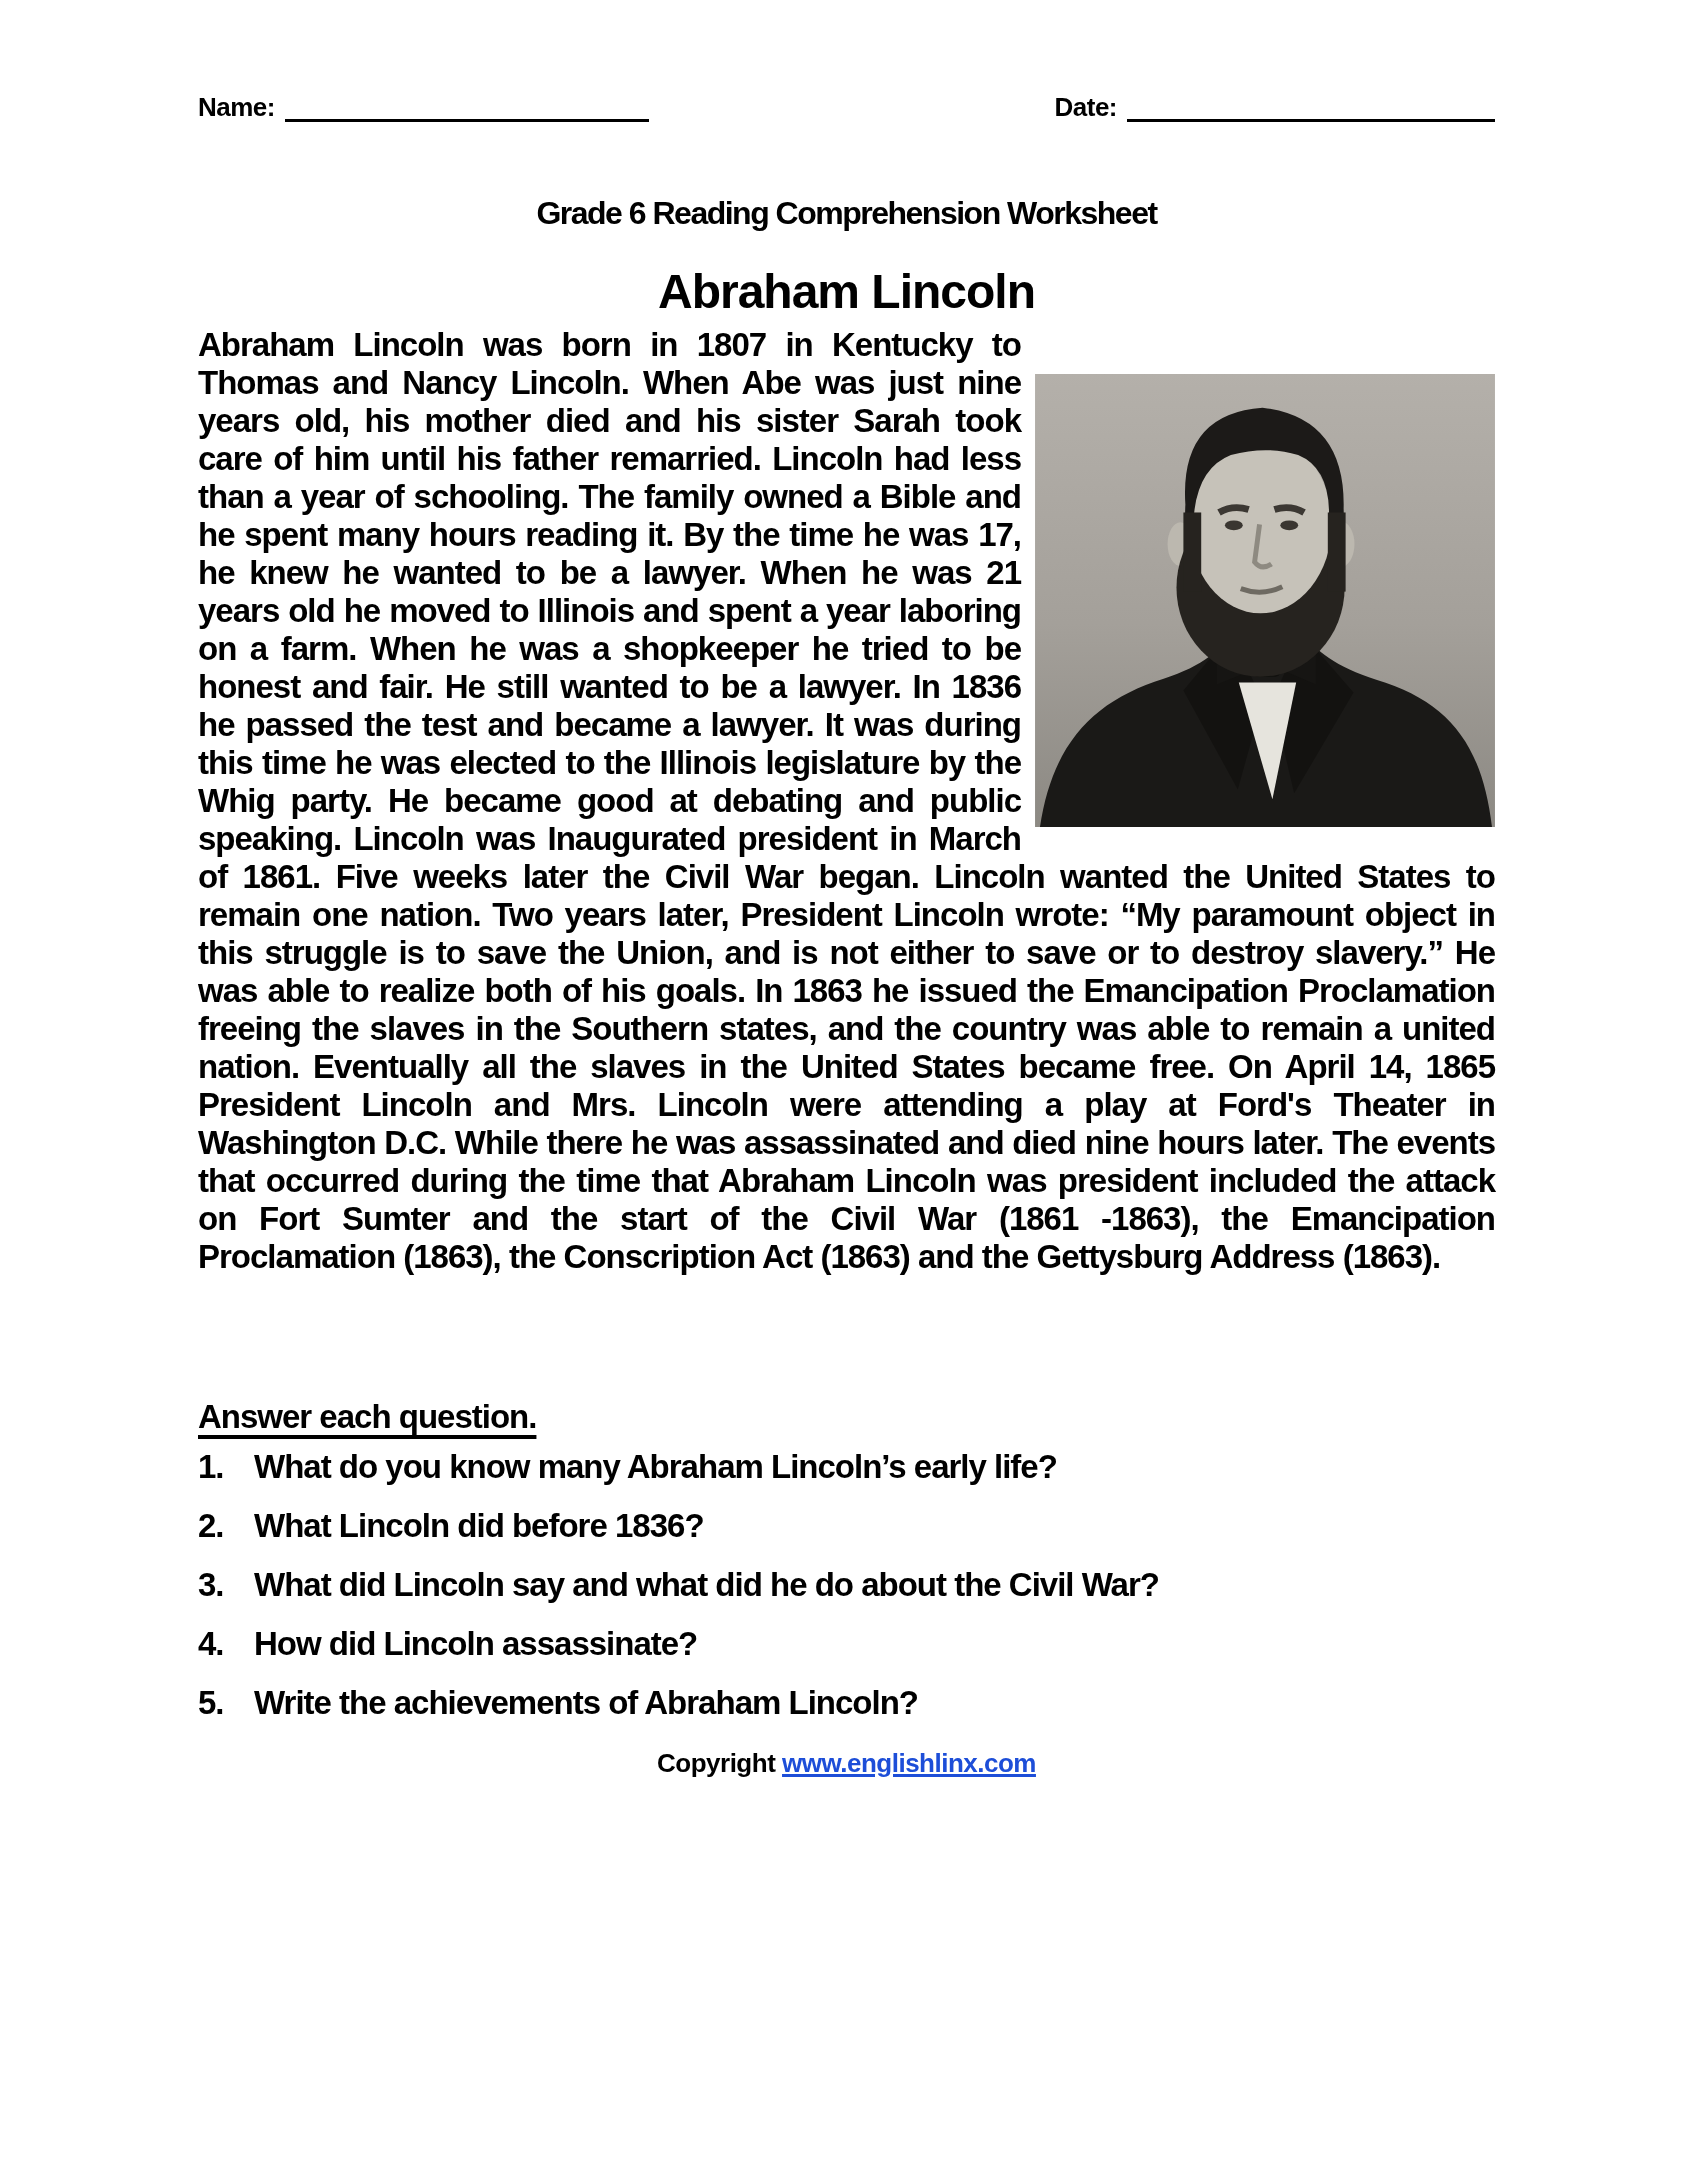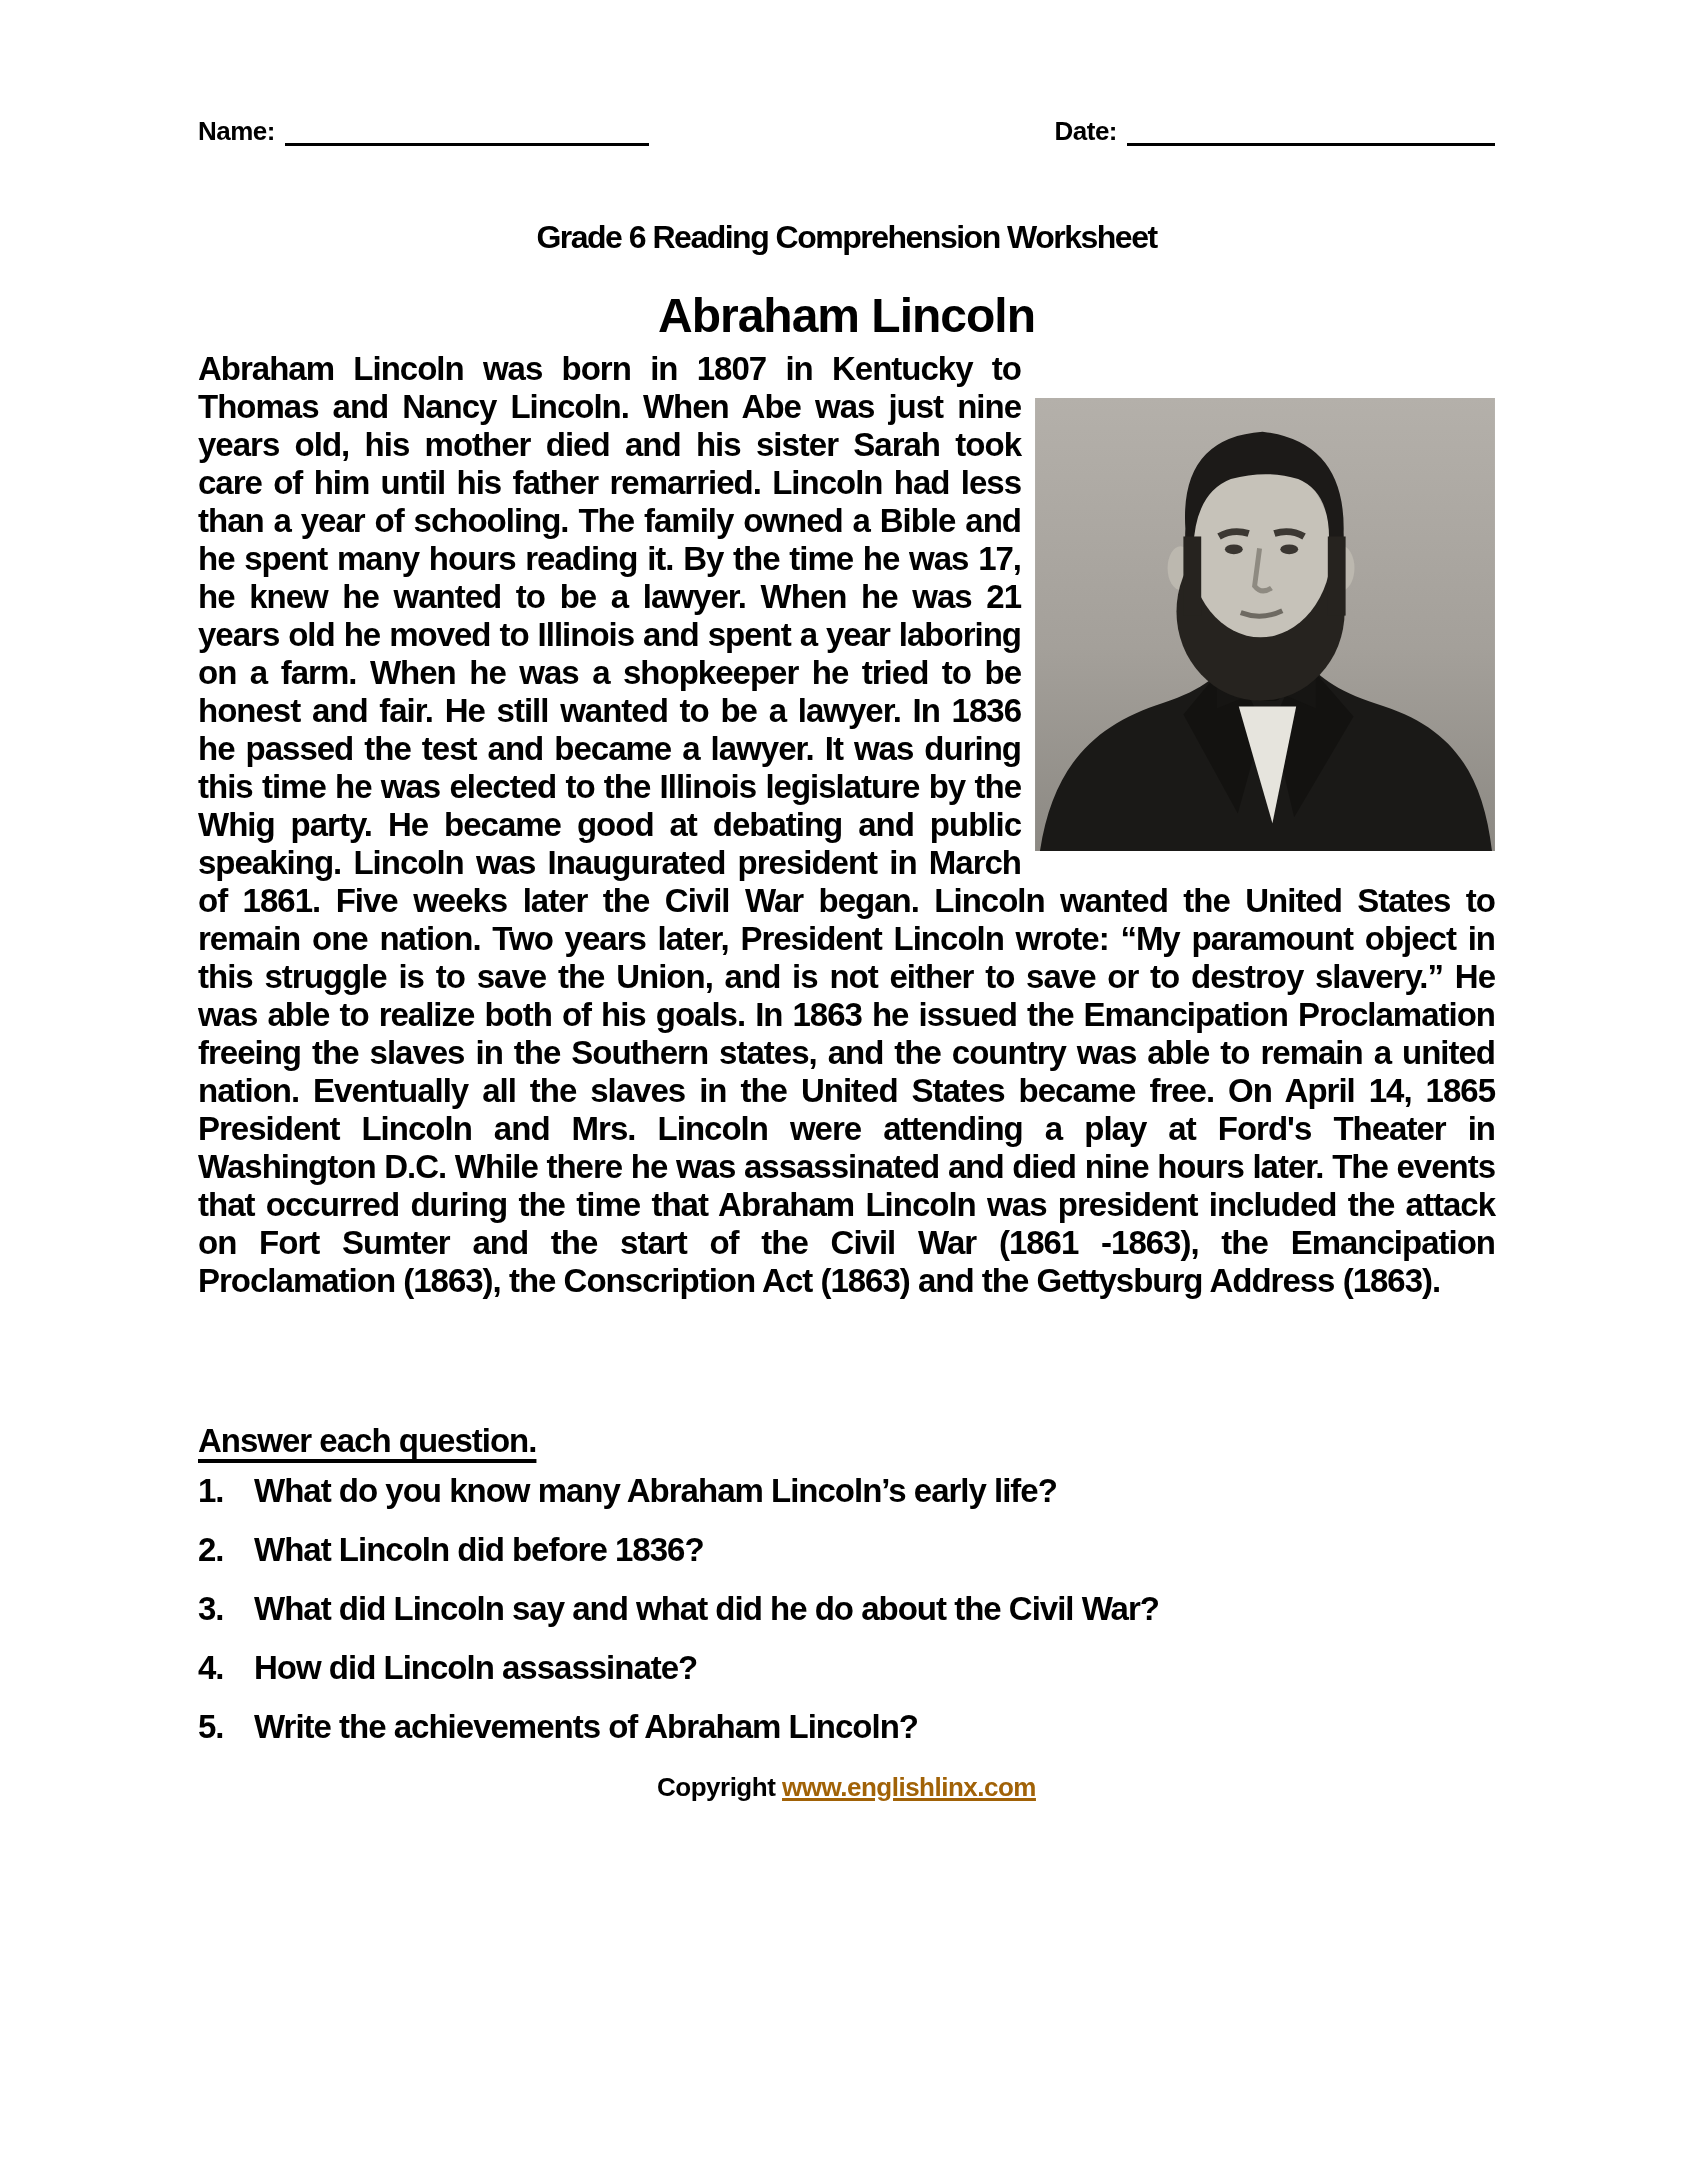--- a/index.html
+++ b/index.html
@@ -11,21 +11,21 @@
     color:#000;
     overflow:hidden;
   }
   .content{
     position:absolute;
     left:198px;top:0;
     width:1297px;
   }
   
   .fields-row{
-    margin-top:116px;
+    margin-top:92px;
     display:flex;
     justify-content:space-between;
     align-items:flex-end;
   }
   .field{display:flex;align-items:flex-end;}
   .field-label{
     font-size:26px;font-weight:bold;letter-spacing:-0.5px;line-height:30px;
   }
   .field-line{
     border-bottom:3px solid #000;
@@ -82,21 +82,21 @@
   }
   .question-number{width:56px;flex:0 0 56px;}
   .question-text{flex:1;}
   
   .footer{
     margin-top:24px;
     text-align:center;
     font-size:26px;font-weight:bold;letter-spacing:-0.5px;line-height:32px;
   }
   .footer-link{
-    color:#a16207;
+    color:#1d4ed8;
     text-decoration:underline;
     text-decoration-thickness:3px;
     cursor:pointer;
   }
 </style>
 </head>
 <body>
 
 <div class="page">
   <div class="content">

